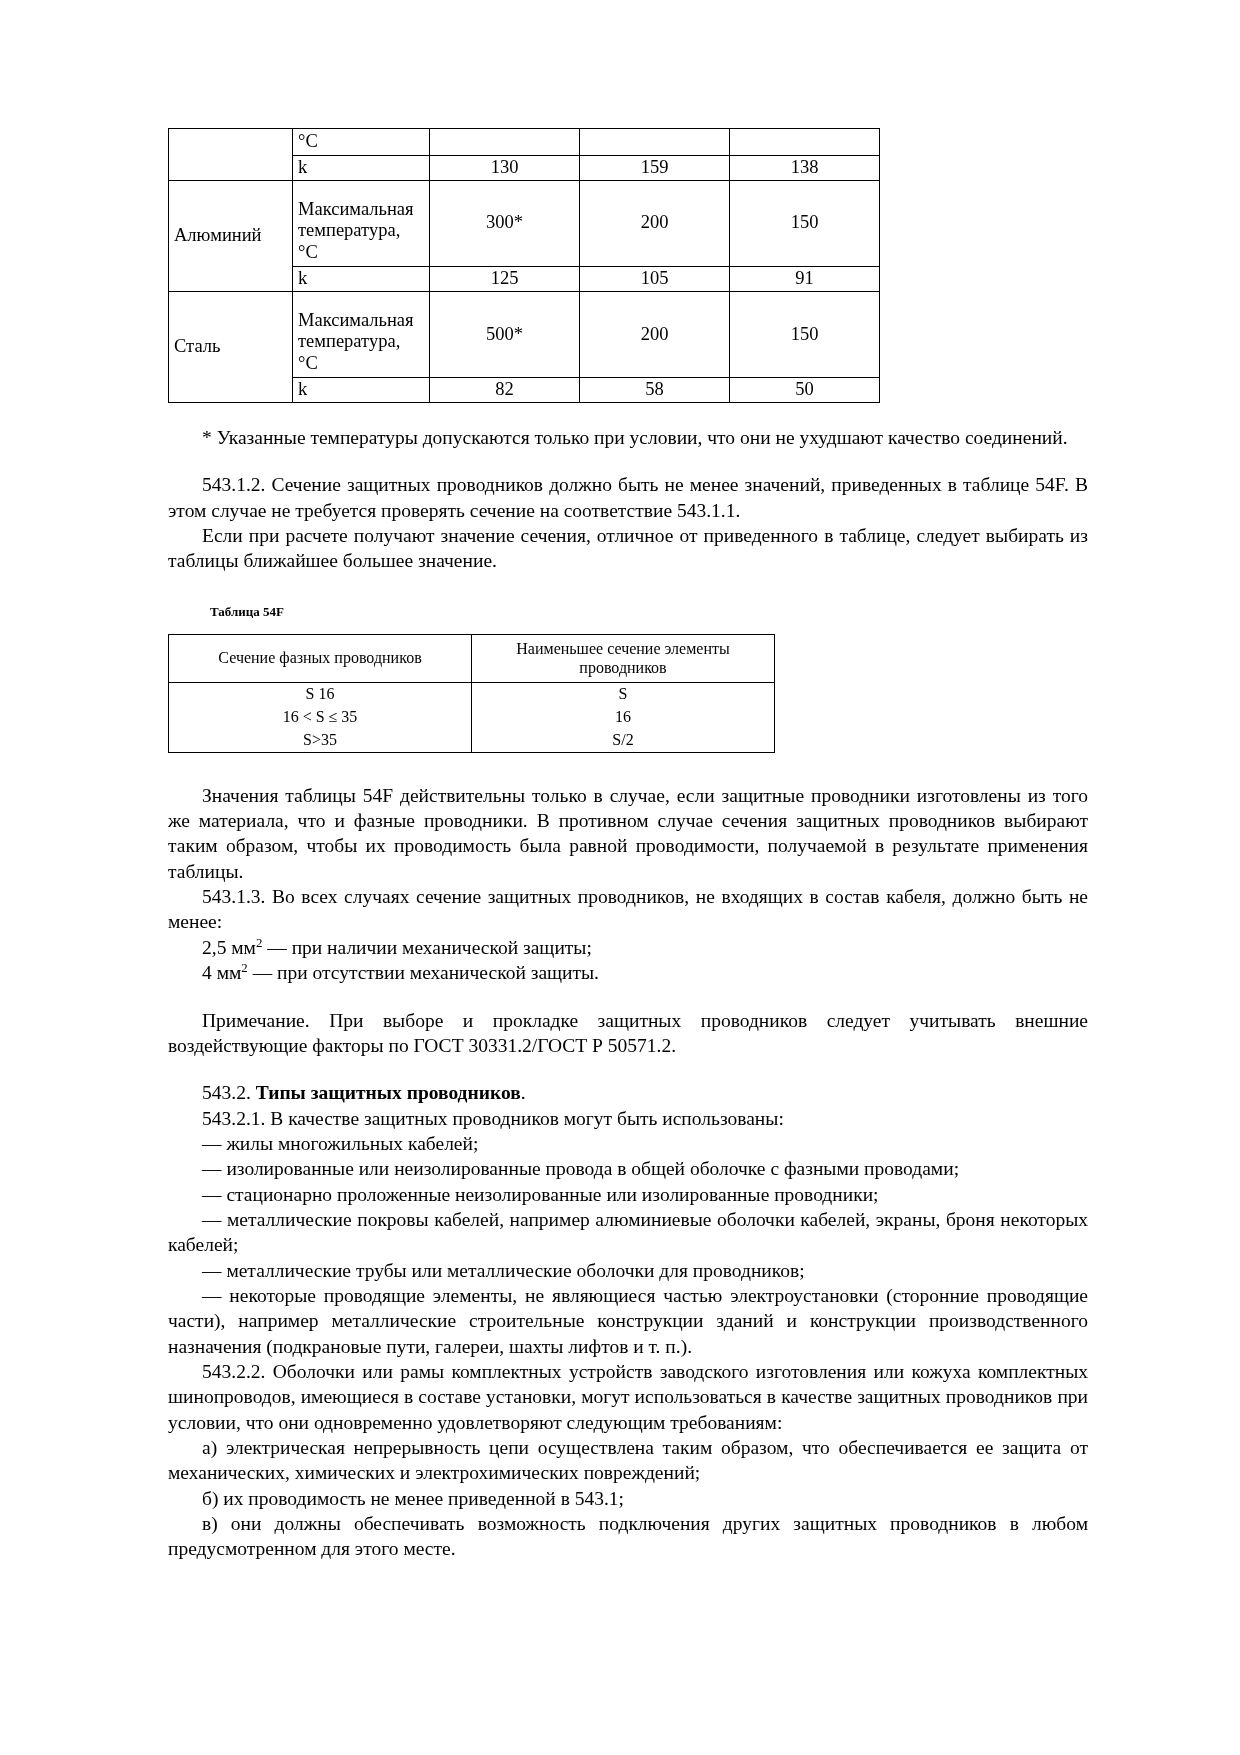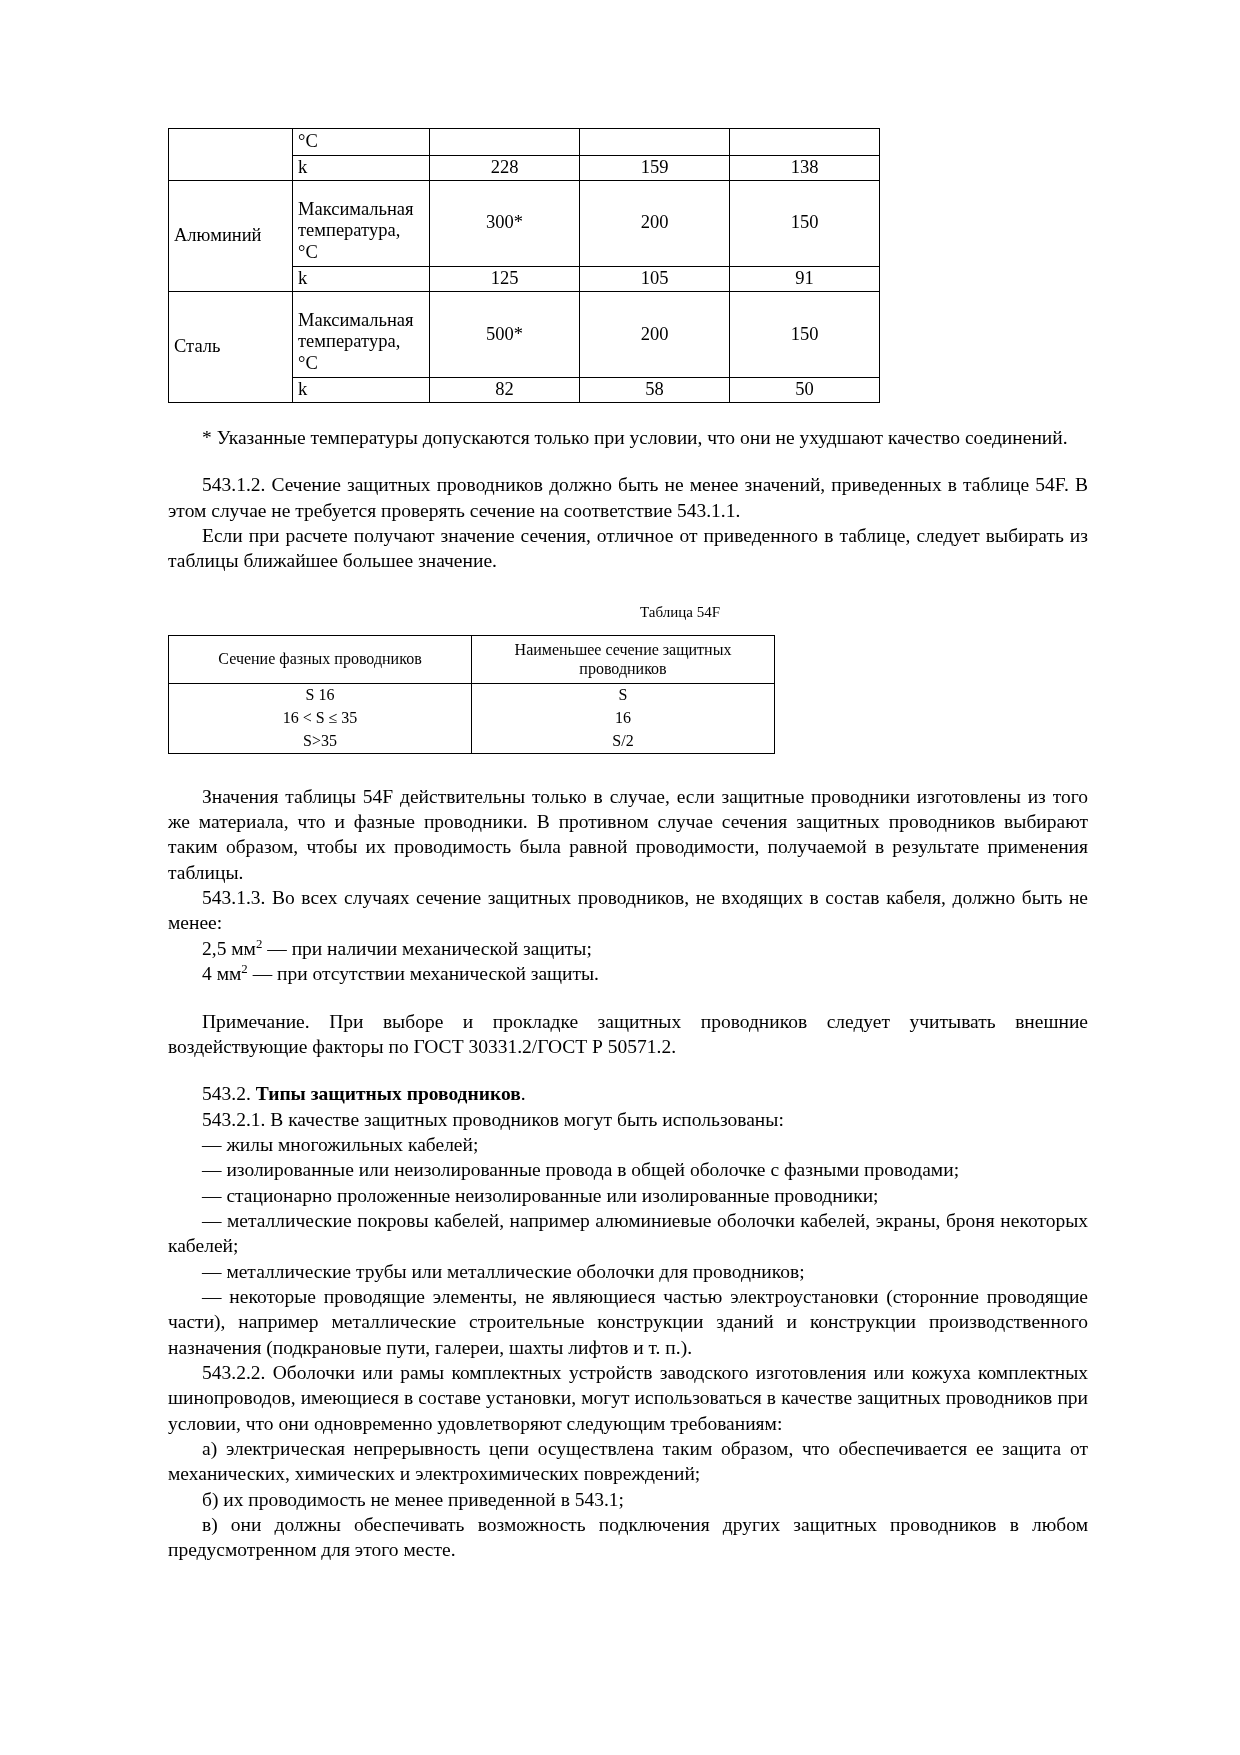--- a/index.html
+++ b/index.html
@@ -52,23 +52,22 @@
   #table-materials td.c-param { width: 126px; text-align: left;  vertical-align: top; }
   #table-materials td.c-val   { width: 139px; text-align: center; }
   #table-materials td.krow    { padding-top: 1px; padding-bottom: 1px; }
   #table-materials td.param-multiline { line-height: 1.16; padding-top: 18px; padding-bottom: 3px; }
 
   
   .tbl54f-caption {
     display: flex;
     width: 730px;
     margin: 0 0 14px 42px;
-    font-weight: normal;
-    font-size: 15px;
-    justify-content: flex-end;
+    font-weight: bold;
+    font-size: 13px;
   }
   .tbl54f-caption .cap-left  { width: 300px; }
   .tbl54f-caption .cap-right { flex: 1; text-align: center; }
 
   #table-54f {
     width: 580px;
     margin-left: 0;
     font-size: 16px;
   }
   #table-54f td { text-align: center; }
@@ -104,21 +103,21 @@
       <tbody>
         <tr>
           <td class="c-mat" rowspan="2"></td>
           <td class="c-param">°C</td>
           <td class="c-val"></td>
           <td class="c-val"></td>
           <td class="c-val"></td>
         </tr>
         <tr>
           <td class="c-param krow">k</td>
-          <td class="c-val krow">228</td>
+          <td class="c-val krow">130</td>
           <td class="c-val krow">159</td>
           <td class="c-val krow">138</td>
         </tr>
         <tr>
           <td class="c-mat" rowspan="2">Алюминий</td>
           <td class="c-param param-multiline">Максимальная температура, °C</td>
           <td class="c-val">300*</td>
           <td class="c-val">200</td>
           <td class="c-val">150</td>
         </tr>
@@ -157,21 +156,21 @@
 
     <div class="tbl54f-caption">
       <div class="cap-left">Таблица 54F</div>
     </div>
 
     <table class="doc-table" id="table-54f">
       <tbody>
         <tr>
           <td class="c-phase hdr">Сечение фазных проводников</td>
           <td class="c-prot hdr">
-            <span>Наименьшее сечение защитных</span><br>
+            <span>Наименьшее сечение элементы</span><br>
             <span>проводников</span>
           </td>
         </tr>
         <tr class="data-row first">
           <td class="c-phase">S  16</td>
           <td class="c-prot">S</td>
         </tr>
         <tr class="data-row">
           <td class="c-phase">16 &lt; S ≤ 35</td>
           <td class="c-prot">16</td>

